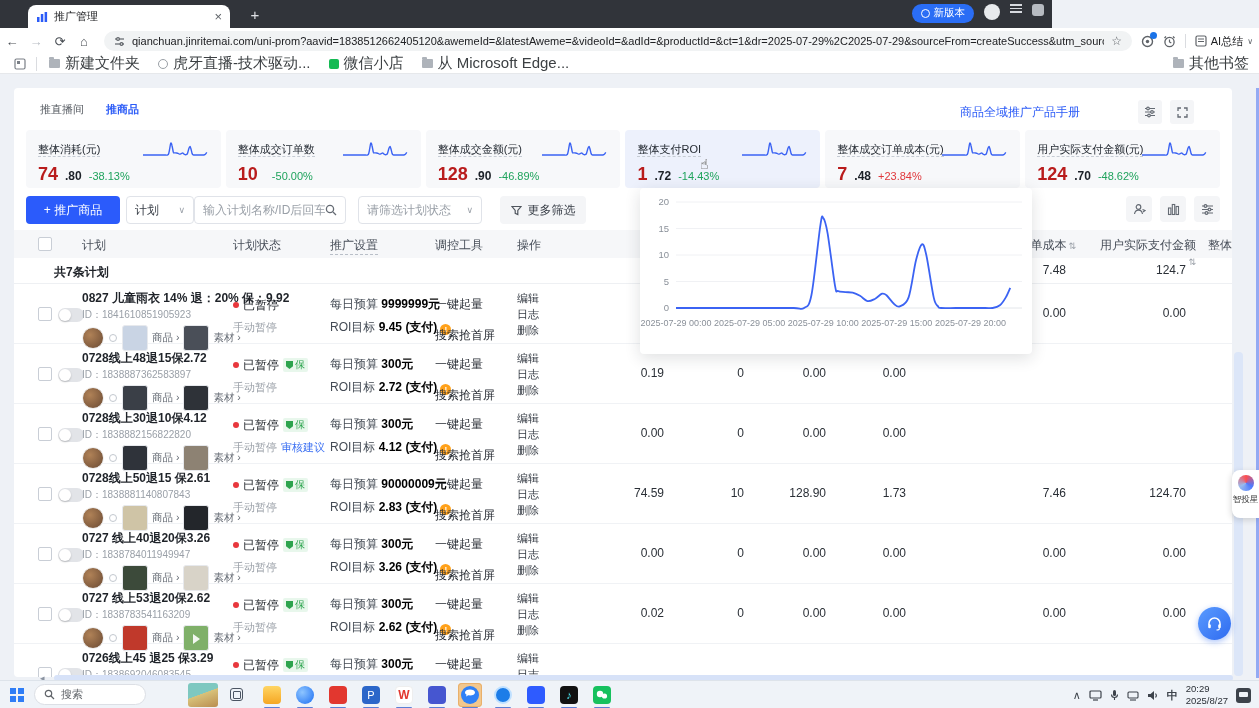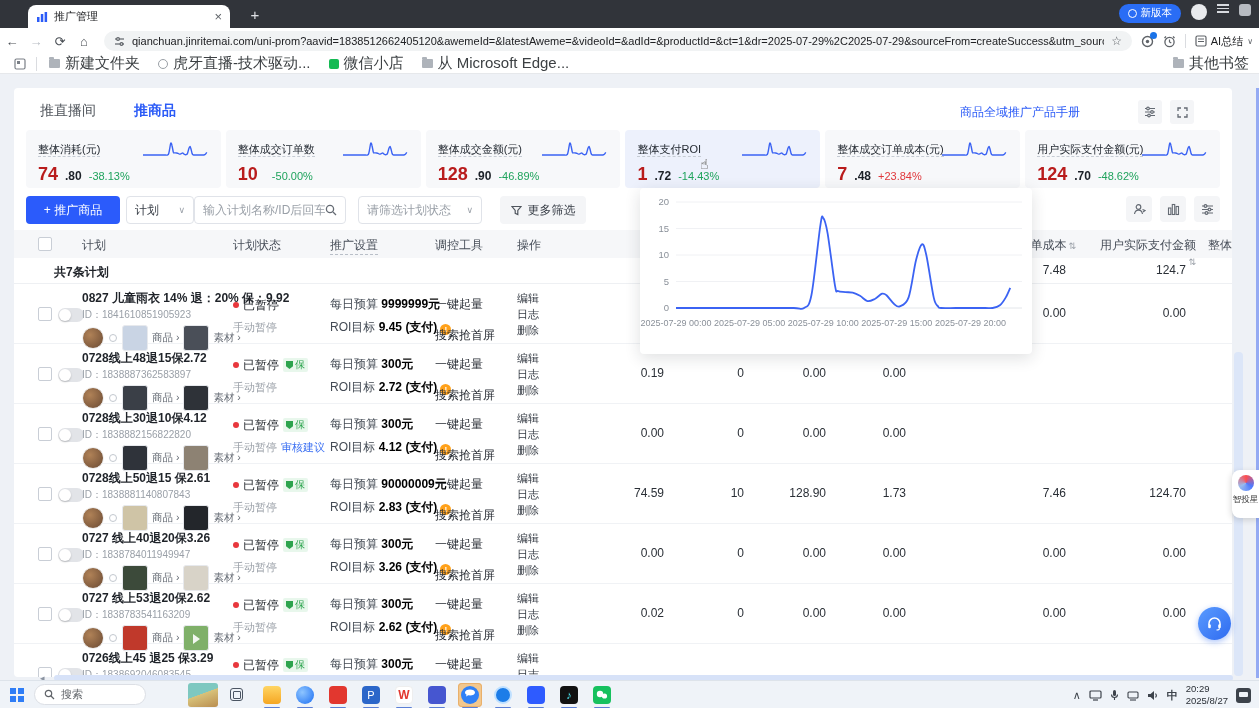--- a/index.html
+++ b/index.html
@@ -1,20 +1,20 @@
 <!DOCTYPE html>
 <html><head>
 <meta charset="utf-8">
 <style>
 *{margin:0;padding:0;box-sizing:border-box}
 body{font-family:"Liberation Sans","DejaVu Sans",sans-serif;background:#555}
 .screen{position:relative;width:1259px;height:708px;overflow:hidden;background:#eef1f6}
 
 
-.tabstrip{position:absolute;left:0;top:0;width:1259px;height:28px;background:#31343a}
+.tabstrip{position:absolute;left:0;top:0;width:1052px;height:28px;background:#31343a}
 .tab{position:absolute;left:28px;top:5px;width:202px;height:23px;background:#fff;border-radius:8px 8px 0 0;display:flex;align-items:center;padding:0 8px;gap:6px}
 .tab-title{font-size:11px;color:#202124;flex:1;white-space:nowrap;overflow:hidden}
 .tab-close{font-size:13px;color:#5f6368;cursor:pointer;line-height:1}
 .newtab{position:absolute;left:244px;top:4px;color:#dfe1e5;font-size:15px;width:22px;height:22px;text-align:center;line-height:22px}
 .chrome-right{position:absolute;right:8px;top:4px;display:flex;gap:10px}
 .pill{background:#2a6df5;color:#fff;font-size:10.5px;border-radius:10px;padding:2px 9px 3px;display:flex;align-items:center;gap:4px}
 .pill-dot{width:9px;height:9px;border:1.5px solid #fff;border-radius:50%;display:inline-block}
 .avatar-sm{width:16px;height:16px;border-radius:50%;background:#e8eaed;display:inline-block}
 .menu-ico{display:flex;flex-direction:column;gap:2px}
 .menu-ico i{display:block;width:12px;height:1.5px;background:#d7dadf}
@@ -37,21 +37,21 @@
 .fold{width:11px;height:9px;background:#aeb3ba;border-radius:1px;position:relative}
 .fold:before{content:"";position:absolute;left:0;top:-2px;width:5px;height:2px;background:#aeb3ba;border-radius:1px 1px 0 0}
 .globe{width:10px;height:10px;border:1.5px solid #9aa0a6;border-radius:50%}
 .wx{width:10px;height:10px;background:#15ba54;border-radius:2px}
 .bm-right{position:absolute;right:10px;display:flex;align-items:center;gap:5px}
 
 
 .panel{position:absolute;left:14px;top:88px;width:1218px;height:589px;background:#fff;border-radius:4px;overflow:hidden}
 .edge-blue{position:absolute;right:0;top:88px;width:3px;height:590px;background:#4a6ff0;opacity:.55}
 
-.ptabs{position:absolute;left:26px;top:14px;display:flex;gap:38px;font-size:14px}
+.ptabs{position:absolute;left:26px;top:14px;display:flex;gap:22px;font-size:11px}
 .ptab{color:#51565d}
 .ptab.act{color:#2b5bf7;font-weight:bold}
 .manual{position:absolute;right:152px;top:16px;font-size:12px;color:#2b5bf7}
 .mini-btn{position:absolute;top:12px;width:24px;height:24px;background:#f4f5f7;border-radius:3px;display:flex;align-items:center;justify-content:center;color:#646a73}
 
 .cards{position:absolute;left:12px;top:42px;right:12px;display:flex;gap:5px}
 .card{flex:1;height:58px;background:#f7f8fa;border-radius:4px;padding:9px 12px;position:relative}
 .card.hl{background:#edf1fc}
 .card-title{font-size:11px;color:#252b33;border-bottom:1px dashed #c6ccd4;padding-bottom:1px;white-space:nowrap}
 .card .spark{position:absolute;right:10px;top:8px}

